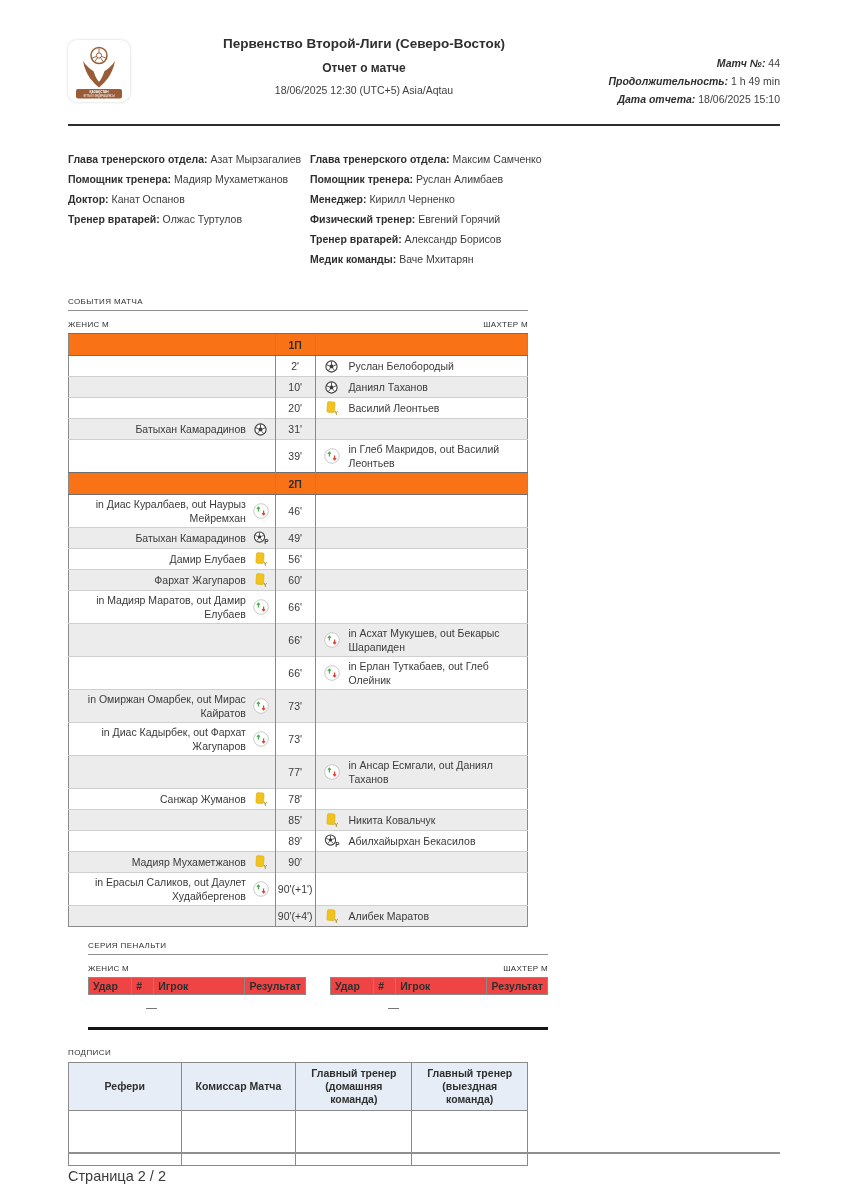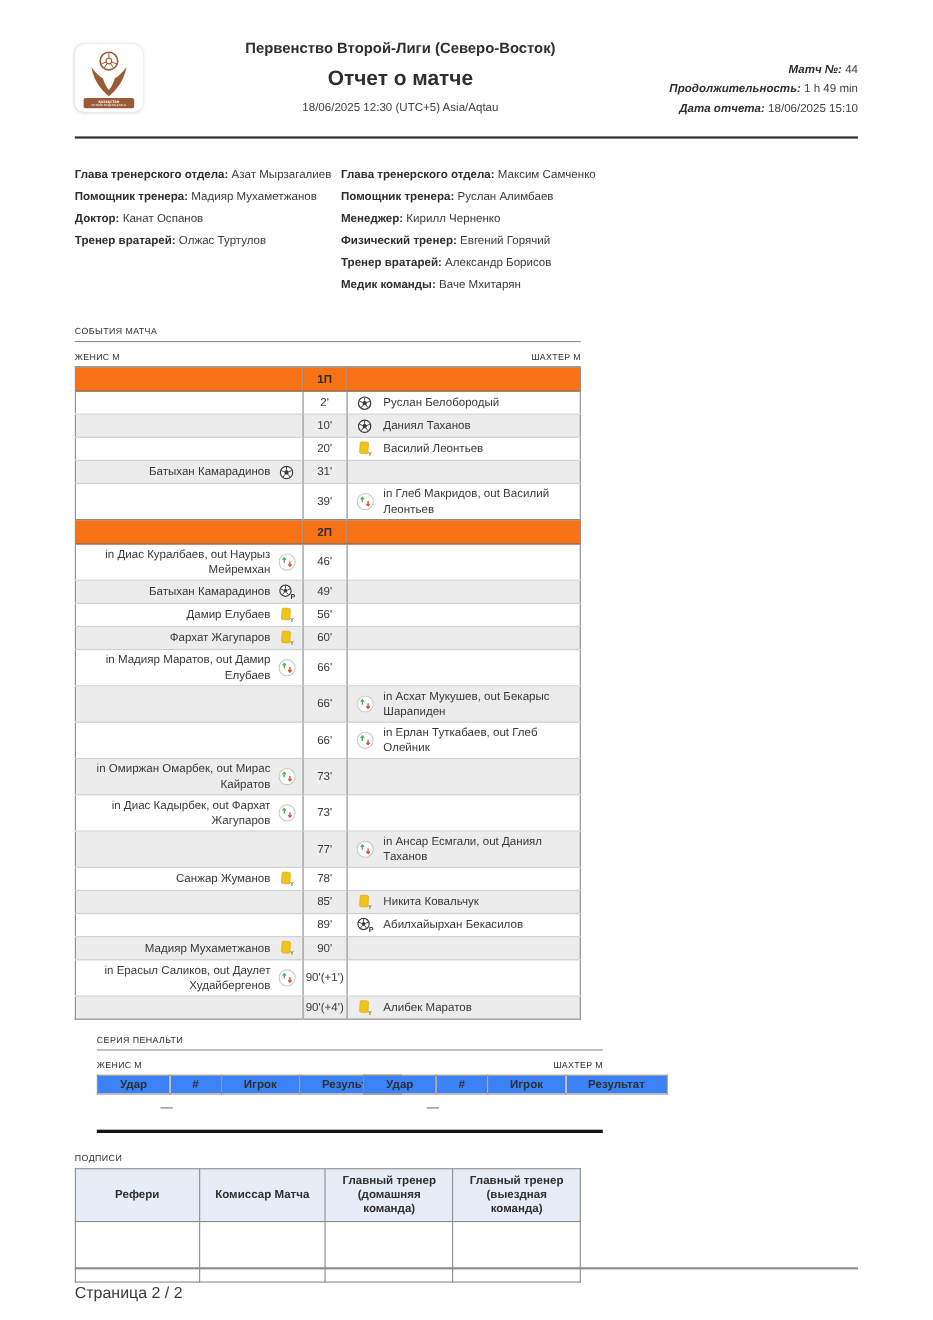--- a/index.html
+++ b/index.html
@@ -11,21 +11,21 @@
   .page{padding:30px 68px 0 68px;position:relative;}
 
   
   .hdr{position:relative;height:80px;}
   .logo-box{
     position:absolute;left:0;top:10px;width:62px;height:62px;border-radius:9px;
     background:#fff;box-shadow:0 0 3px rgba(0,0,0,.18);display:flex;align-items:center;justify-content:center;
   }
   .hdr-center{position:absolute;left:70px;right:190px;top:0;text-align:center;}
   .hdr-competition{font-size:13.5px;font-weight:bold;color:#2f2f2f;margin-top:6px;}
-  .hdr-title{font-size:19px;font-weight:bold;color:#2f2f2f;margin-top:10px;}
+  .hdr-title{font-size:12px;font-weight:bold;color:#2f2f2f;margin-top:10px;}
   .hdr-datetime{font-size:10.5px;color:#3f3f3f;margin-top:9px;}
   .hdr-right{position:absolute;right:0;top:24px;text-align:right;font-size:10.5px;line-height:18px;color:#3f3f3f;white-space:nowrap;}
   .hdr-right b{color:#2f2f2f;font-style:italic;}
   .hdr-rule{border-bottom:2px solid #2e2e2e;margin-top:14px;}
 
   
   .staff{display:flex;margin-top:23px;}
   .staff-col{width:242px;}
   .staff-line{font-size:10.5px;line-height:20px;white-space:nowrap;}
   .staff-line b{color:#2f2f2f;}
@@ -54,22 +54,22 @@
   .away-cell .cell-inner{justify-content:flex-start;text-align:left;gap:9px;padding-left:2px;}
   .evt-icon{flex:0 0 auto;display:inline-flex;align-items:center;justify-content:center;width:16px;height:16px;}
   .evt-text{display:inline-block;}
 
   
   .pen-wrap{margin-top:14px;margin-left:20px;}
   .pen-tables{display:flex;width:460px;justify-content:space-between;margin-top:4px;}
   .pen-block{width:218px;}
   .pen-table{width:218px;font-size:10.5px;border:1px solid #8a8a8a;}
   .pen-table th{
-    background:#3b82f6;border:1px solid #8a8a8a;font-weight:bold;color:#2f2f2f;
-    padding:2px 20px;text-align:left;white-space:nowrap;overflow:hidden;
+    background:#ef4444;border:1px solid #8a8a8a;font-weight:bold;color:#2f2f2f;
+    padding:2px 4px;text-align:left;white-space:nowrap;overflow:hidden;
   }
   .pen-table th.c-shot{width:38px;}
   .pen-table th.c-num{width:16px;}
   .pen-table th.c-player{width:103px;}
   .pen-table th.c-result{width:49px;}
   .pen-dash{font-size:11px;color:#4a4a4a;padding:6px 0 0 58px;}
   .thick-rule{border-bottom:3px solid #141414;width:460px;margin-top:14px;}
 
   
   .sig-wrap{margin-top:18px;}

